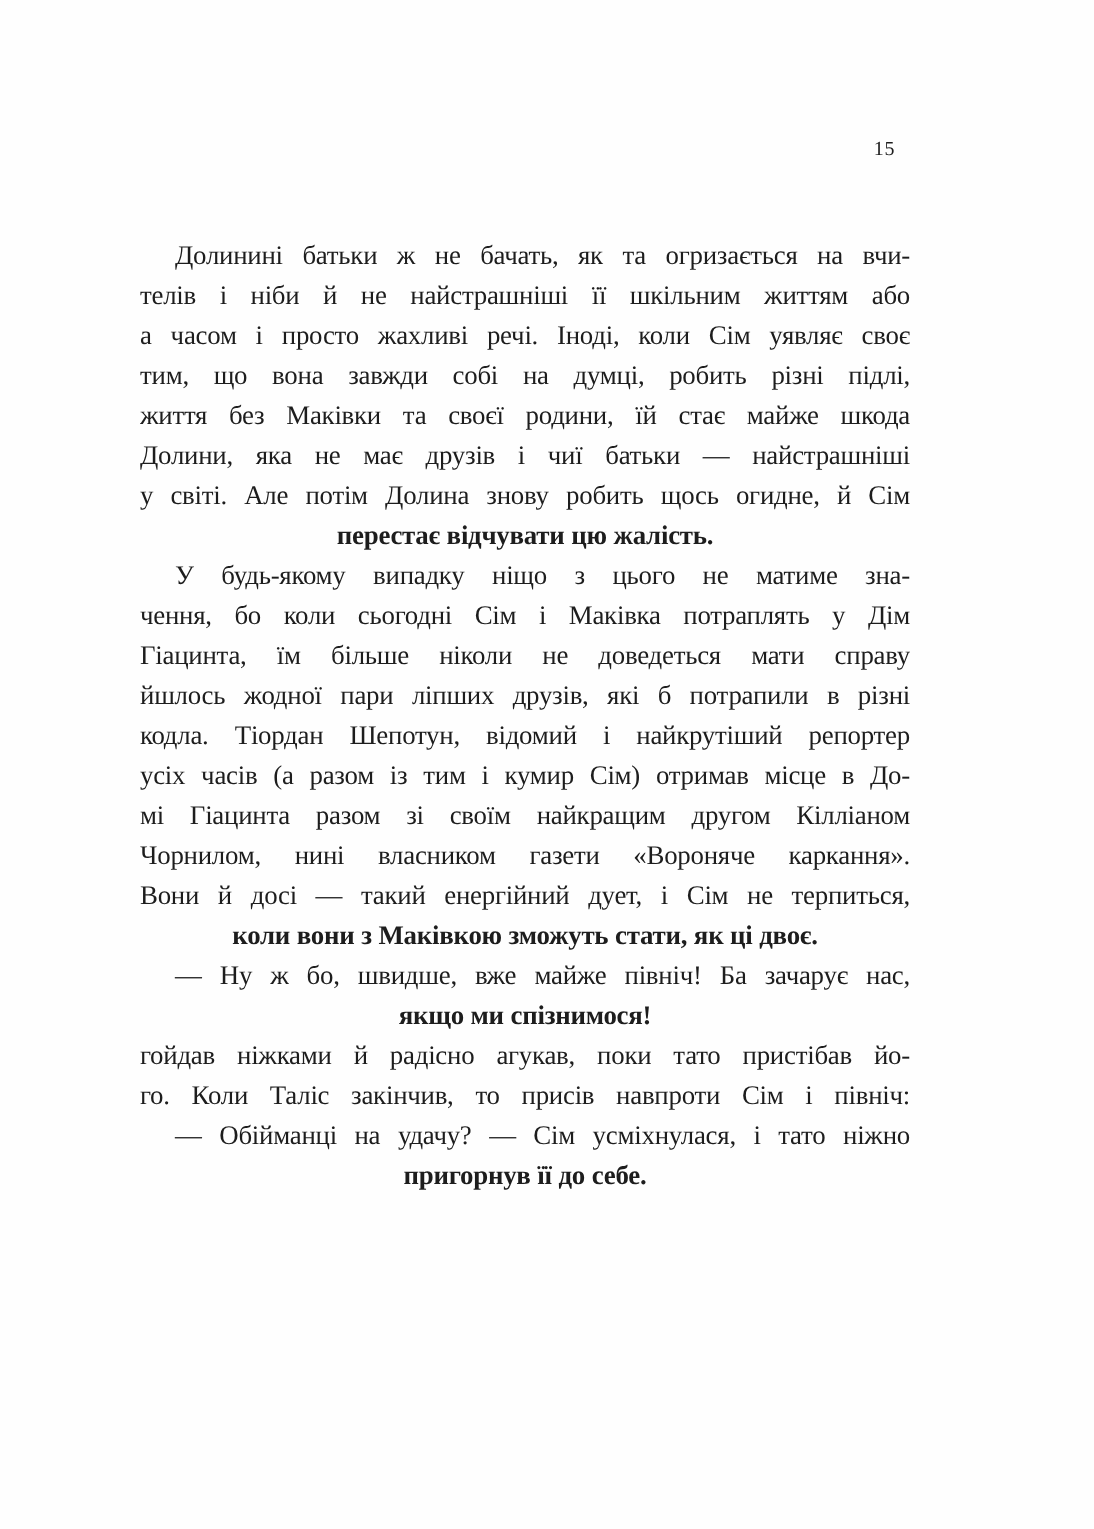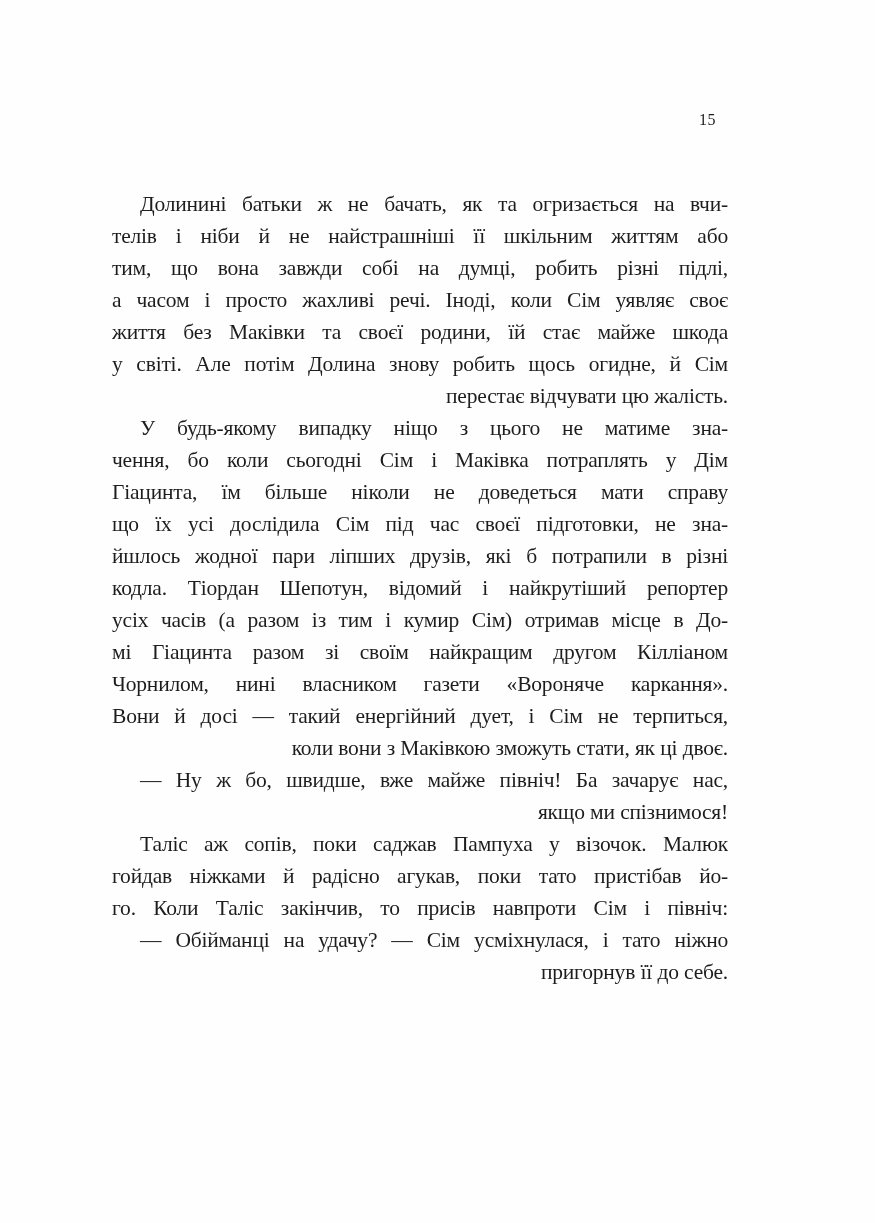--- a/index.html
+++ b/index.html
@@ -47,72 +47,72 @@
       word-spacing: 0.2px;
     }
     
     .line::after {
       content: "";
       display: inline-block;
       width: 100%;
       height: 0;
     }
     .line.last {
-      text-align: right;
+      text-align: center;
+      font-weight: bold;
     }
     .line.last::after {
       content: none;
     }
     .line.first {
       text-indent: 28px;
     }
   </style>
 </head>
 <body>
 
 <div class="book-page">
 
   <div class="page-number">15</div>
 
   <div class="text-block">
 
     <div class="paragraph">
       <div class="line first">Долинині батьки ж не бачать, як та огризається на вчи-</div>
       <div class="line">телів і ніби й не найстрашніші її шкільним життям або</div>
+      <div class="line">а часом і просто жахливі речі. Іноді, коли Сім уявляє своє</div>
       <div class="line">тим, що вона завжди собі на думці, робить різні підлі,</div>
-      <div class="line">а часом і просто жахливі речі. Іноді, коли Сім уявляє своє</div>
       <div class="line">життя без Маківки та своєї родини, їй стає майже шкода</div>
+      <div class="line">Долини, яка не має друзів і чиї батьки — найстрашніші</div>
       <div class="line">у світі. Але потім Долина знову робить щось огидне, й Сім</div>
       <div class="line last">перестає відчувати цю жалість.</div>
     </div>
 
     <div class="paragraph">
       <div class="line first">У будь-якому випадку ніщо з цього не матиме зна-</div>
       <div class="line">чення, бо коли сьогодні Сім і Маківка потраплять у Дім</div>
       <div class="line">Гіацинта, їм більше ніколи не доведеться мати справу</div>
     </div>
 
     <div class="paragraph">
-      <div class="line">що їх усі дослідила Сім під час своєї підготовки, не зна-</div>
       <div class="line">йшлось жодної пари ліпших друзів, які б потрапили в різні</div>
       <div class="line">кодла. Тіордан Шепотун, відомий і найкрутіший репортер</div>
       <div class="line">усіх часів (а разом із тим і кумир Сім) отримав місце в До-</div>
       <div class="line">мі Гіацинта разом зі своїм найкращим другом Кілліаном</div>
       <div class="line">Чорнилом, нині власником газети «Вороняче каркання».</div>
       <div class="line">Вони й досі — такий енергійний дует, і Сім не терпиться,</div>
       <div class="line last">коли вони з Маківкою зможуть стати, як ці двоє.</div>
     </div>
 
     <div class="paragraph">
       <div class="line first">— Ну ж бо, швидше, вже майже північ! Ба зачарує нас,</div>
       <div class="line last">якщо ми спізнимося!</div>
     </div>
 
     <div class="paragraph">
-      <div class="line first">Таліс аж сопів, поки саджав Пампуха у візочок. Малюк</div>
       <div class="line">гойдав ніжками й радісно агукав, поки тато пристібав йо-</div>
       <div class="line">го. Коли Таліс закінчив, то присів навпроти Сім і північ:</div>
     </div>
 
     <div class="paragraph">
       <div class="line first">— Обійманці на удачу? — Сім усміхнулася, і тато ніжно</div>
       <div class="line last">пригорнув її до себе.</div>
     </div>
 
   </div>

